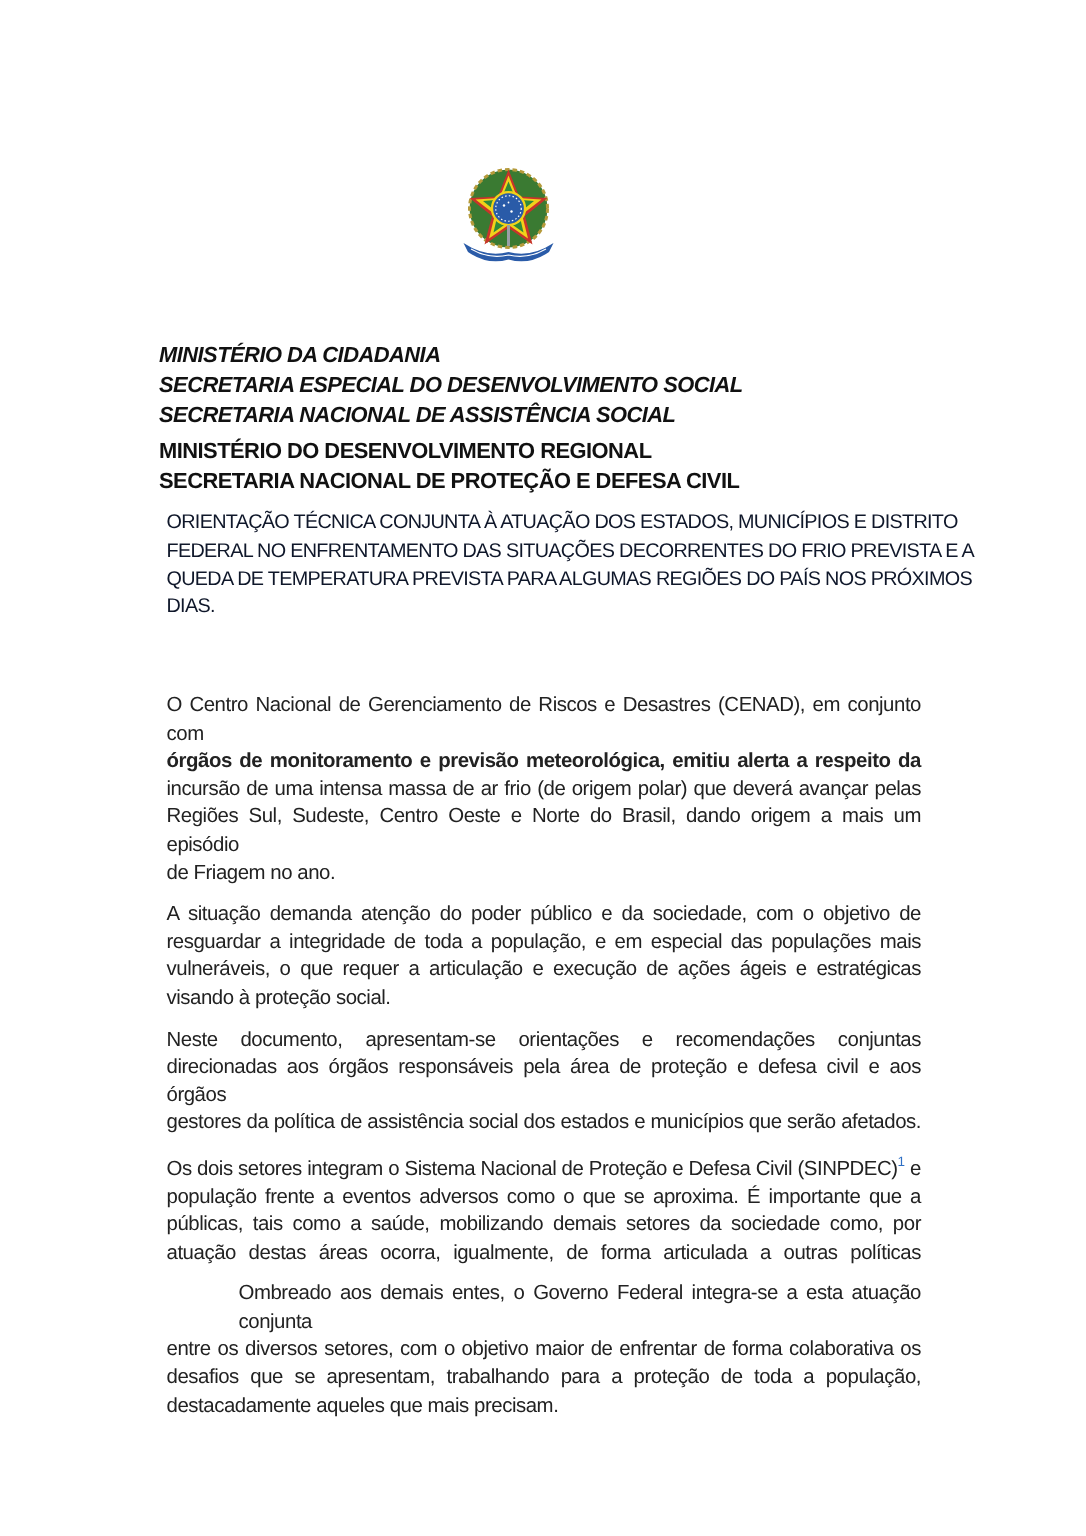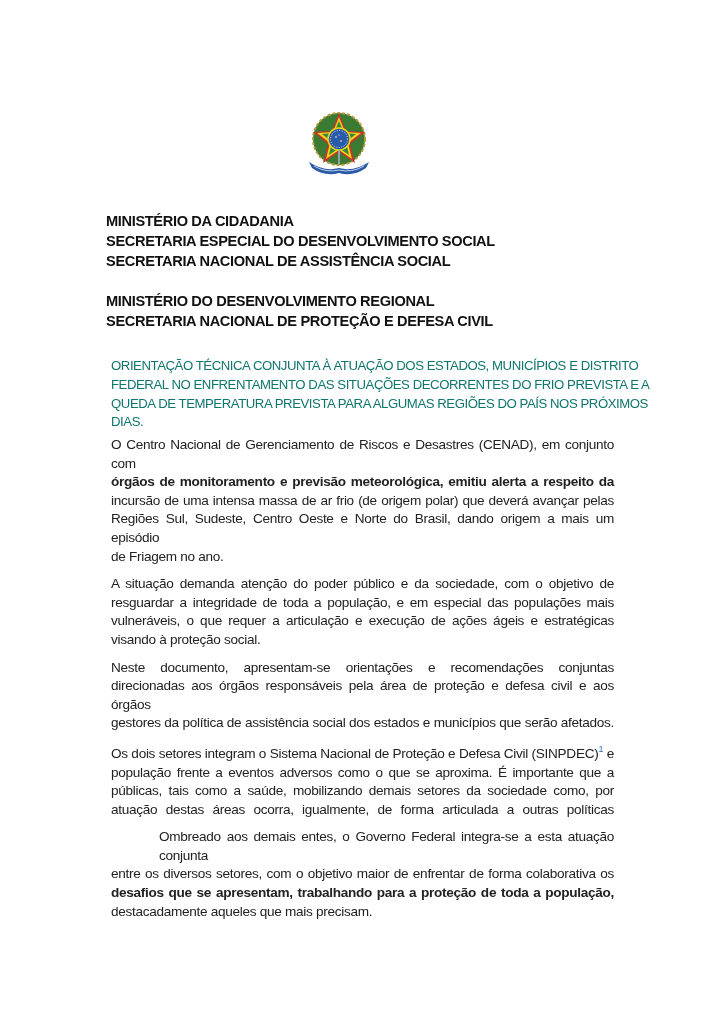--- a/index.html
+++ b/index.html
@@ -3,26 +3,26 @@
 <meta charset="utf-8">
 <style>
   html, body { margin: 0; padding: 0; background: #ffffff; }
   body { width: 724px; height: 1024px; position: relative; overflow: hidden;
          font-family: "Liberation Sans", "DejaVu Sans", sans-serif; color: #1a1a1a; }
   .page { position: absolute; left: 0; top: 0; width: 724px; height: 1024px; background: #fff; }
   .emblem { position: absolute; left: 306px; top: 110px; width: 66px; height: 68px; }
   .hdr { position: absolute; left: 106px; width: 520px; font-weight: bold;
          font-size: 14.6px; line-height: 20px; letter-spacing: -0.35px; color: #111; }
   .hdr div { white-space: nowrap; }
-  .hdr1 { top: 211px; }
+  .hdr1 { top: 227px; font-style: italic; }
   .hdr2 { top: 291px; }
-  .title { position: absolute; left: 111px; top: 357px; width: 503px;
-           font-size: 13.2px; line-height: 18.8px; letter-spacing: -0.45px; color: #0f766e; }
+  .title { position: absolute; left: 111px; top: 339px; width: 503px;
+           font-size: 13.2px; line-height: 18.8px; letter-spacing: -0.45px; color: #0f172a; }
   .title div { white-space: nowrap; }
-  .body { position: absolute; left: 111px; top: 436px; width: 503px; }
+  .body { position: absolute; left: 111px; top: 461px; width: 503px; }
   .para { font-size: 13.6px; line-height: 18.6px; letter-spacing: -0.3px;
           text-align: justify; text-align-last: left; margin: 0 0 9px 0; color: #222; }
   .para .ln { display: block; text-align: justify; text-align-last: justify; white-space: nowrap; }
   .para .ln.last { text-align-last: left; }
   sup.fn { color: #2e6fc4; font-size: 9px; line-height: 0; vertical-align: super; }
 </style>
 </head>
 <body>
 
 <div class="page">
@@ -85,17 +85,17 @@
       <span class="ln" style="white-space: normal;">direcionadas aos órgãos responsáveis pela área de proteção e defesa civil e aos órgãos</span>
       <span class="ln" style="white-space: normal;">gestores da política de assistência social dos estados e municípios que serão afetados.</span>
       <span class="ln" style="white-space: normal; margin-top: 12px;"><span>Os dois setores integram o Sistema Nacional de Proteção e Defesa Civil (SINPDEC)</span><sup class="fn">1</sup><span> e</span></span>
       <span class="ln" style="white-space: normal;">população frente a eventos adversos como o que se aproxima. É importante que a</span>
       <span class="ln" style="white-space: normal;">públicas, tais como a saúde, mobilizando demais setores da sociedade como, por</span>
       <span class="ln" style="white-space: normal;">atuação destas áreas ocorra, igualmente, de forma articulada a outras políticas</span>
     </p>
     <p class="para">
       <span class="ln" style="white-space: normal; margin-left: 48px;">Ombreado aos demais entes, o Governo Federal integra-se a esta atuação conjunta</span>
       <span class="ln" style="white-space: normal;">entre os diversos setores, com o objetivo maior de enfrentar de forma colaborativa os</span>
-      <span class="ln" style="white-space: normal; font-weight: bold;">desafios que se apresentam, trabalhando para a proteção de toda a população,</span>
+      <span class="ln" style="white-space: normal;">desafios que se apresentam, trabalhando para a proteção de toda a população,</span>
       <span class="ln last" style="white-space: normal;">destacadamente aqueles que mais precisam.</span>
     </p>
   </div>
 </div>
 
 </body></html>

